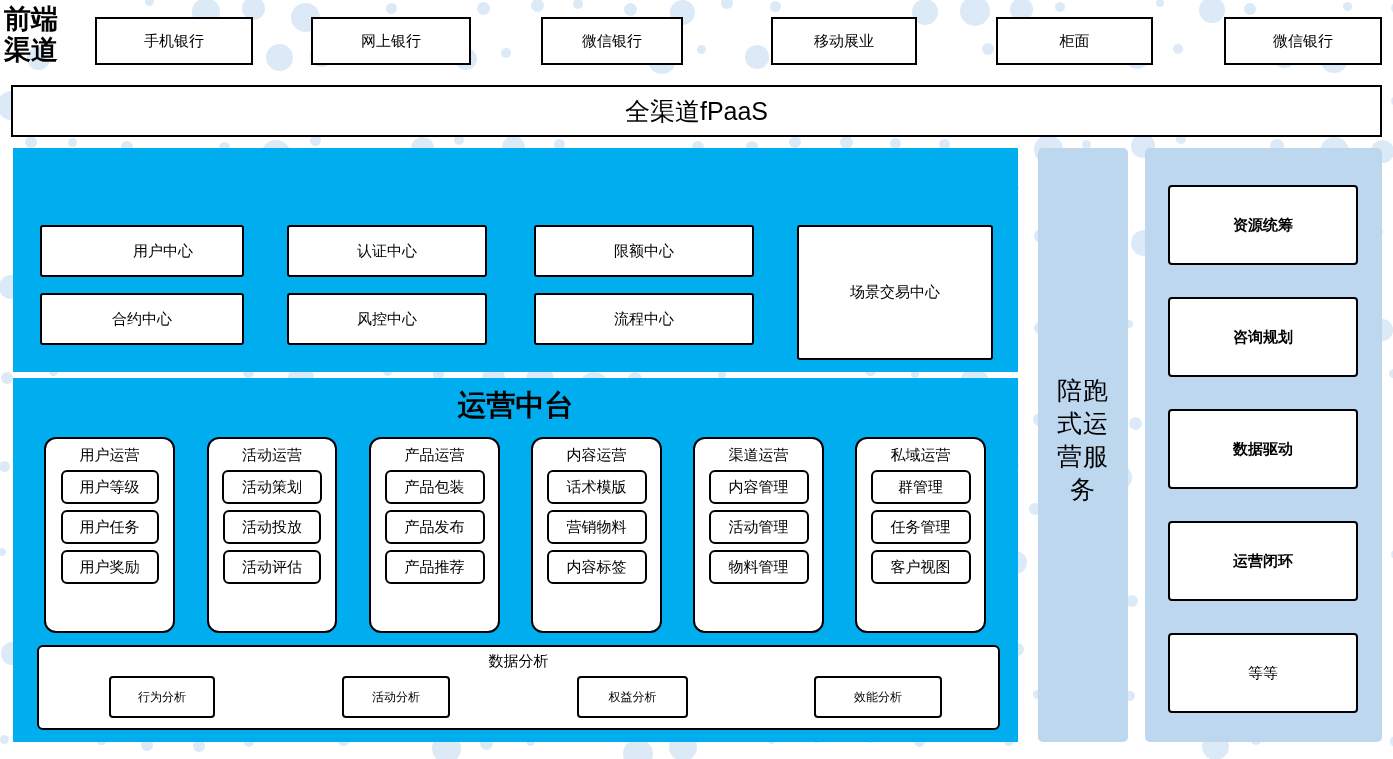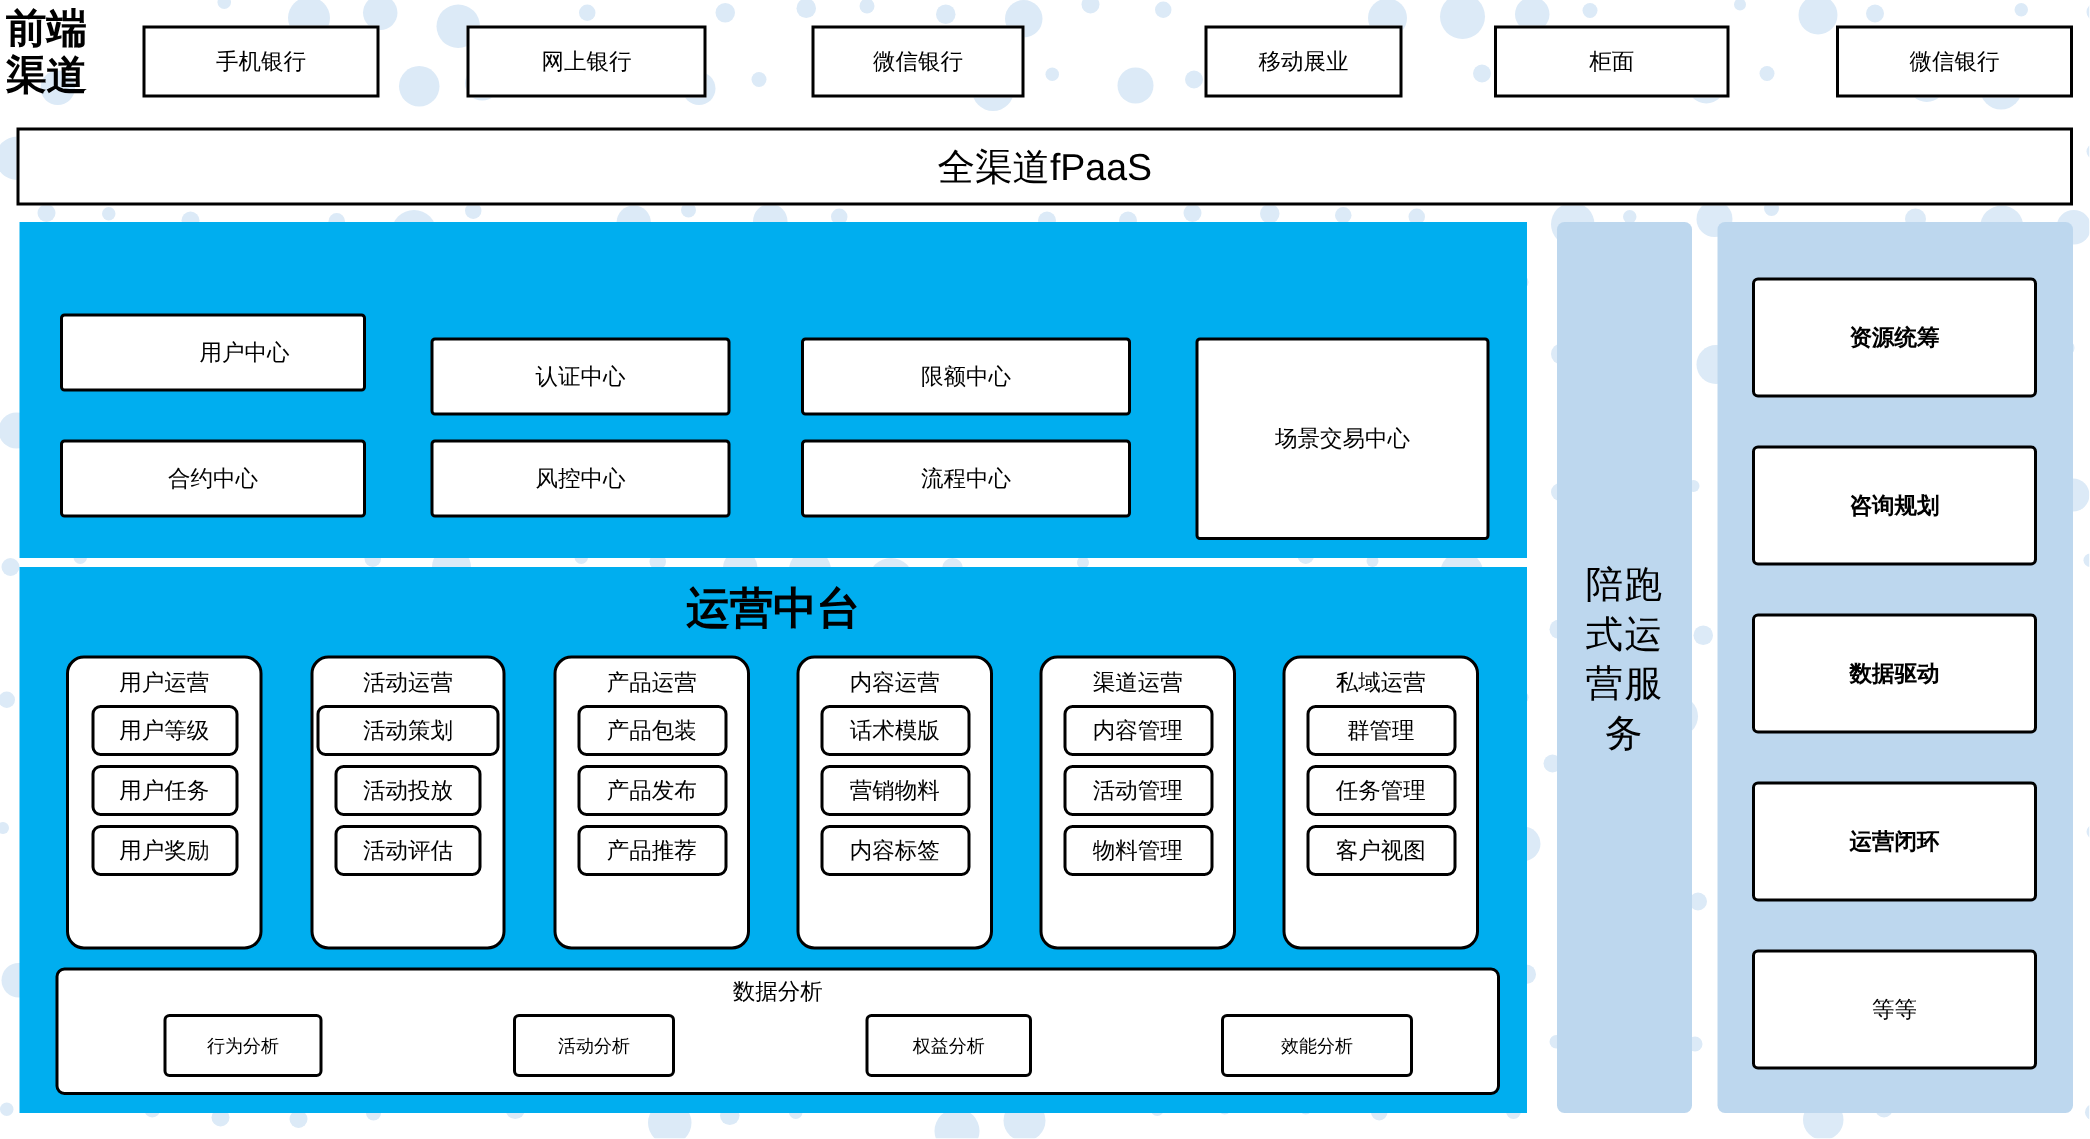--- a/index.html
+++ b/index.html
@@ -512,50 +512,50 @@
 
   <div id="front-label">
     <div>前端</div>
     <div>渠道</div>
   </div>
 
   <div id="channel-row">
       <div class="box channel" style="left: 95px; width: 158px;">手机银行</div>
       <div class="box channel" style="left: 311px; width: 160px;">网上银行</div>
       <div class="box channel" style="left: 541px; width: 142px;">微信银行</div>
-      <div class="box channel" style="left: 771px; width: 132px; margin-left: 32px;">移动展业</div>
+      <div class="box channel" style="left: 771px; width: 146px;">移动展业</div>
       <div class="box channel" style="left: 996px; width: 157px;">柜面</div>
       <div class="box channel" style="left: 1224px; width: 158px;">微信银行</div>
     </div>
 
   <div id="fpaas" class="box">全渠道fPaaS</div>
 
   <div class="cyan-panel" id="tx-panel" style="left:13px;top:148px;width:1005px;height:224px;"></div>
   <div id="tx-boxes">
-      <div class="box tx-box" style="left: 40px; top: 209px; width: 204px; padding-left: 42px;">用户中心</div>
+      <div class="box tx-box" style="left: 40px; top: 225px; width: 204px; padding-left: 42px;">用户中心</div>
       <div class="box tx-box" style="left: 287px; top: 225px; width: 200px;">认证中心</div>
       <div class="box tx-box" style="left: 534px; top: 225px; width: 220px;">限额中心</div>
       <div class="box tx-box" style="left: 40px; top: 293px; width: 204px;">合约中心</div>
       <div class="box tx-box" style="left: 287px; top: 293px; width: 200px;">风控中心</div>
       <div class="box tx-box" style="left: 534px; top: 293px; width: 220px;">流程中心</div>
     </div>
   <div id="scene-box" class="box">场景交易中心</div>
 
   <div class="cyan-panel" id="op-panel" style="left:13px;top:378px;width:1005px;height:364px;"></div>
   <div class="panel-title" id="op-title" style="left:13px;width:1005px;top:386px;">运营中台</div>
   <div id="op-columns">
       <div class="op-col" style="left: 44px; top: 437px; width: 131px; height: 196px;">
         <div class="op-col-title">用户运营</div>
         <div class="op-item" style="width: 98px;">用户等级</div>
         <div class="op-item" style="width: 98px;">用户任务</div>
         <div class="op-item" style="width: 98px;">用户奖励</div>
       </div>
       <div class="op-col" style="left: 207px; top: 437px; width: 130px; height: 196px;">
         <div class="op-col-title">活动运营</div>
-        <div class="op-item" style="width: 122px; font-family: Liberation Serif, serif;">活动策划</div>
+        <div class="op-item" style="width: 100px; font-family: Liberation Serif, serif;">活动策划</div>
         <div class="op-item" style="width: 98px;">活动投放</div>
         <div class="op-item" style="width: 98px;">活动评估</div>
       </div>
       <div class="op-col" style="left: 369px; top: 437px; width: 131px; height: 196px;">
         <div class="op-col-title">产品运营</div>
         <div class="op-item" style="width: 100px;">产品包装</div>
         <div class="op-item" style="width: 100px;">产品发布</div>
         <div class="op-item" style="width: 100px;">产品推荐</div>
       </div>
       <div class="op-col" style="left: 531px; top: 437px; width: 131px; height: 196px;">

